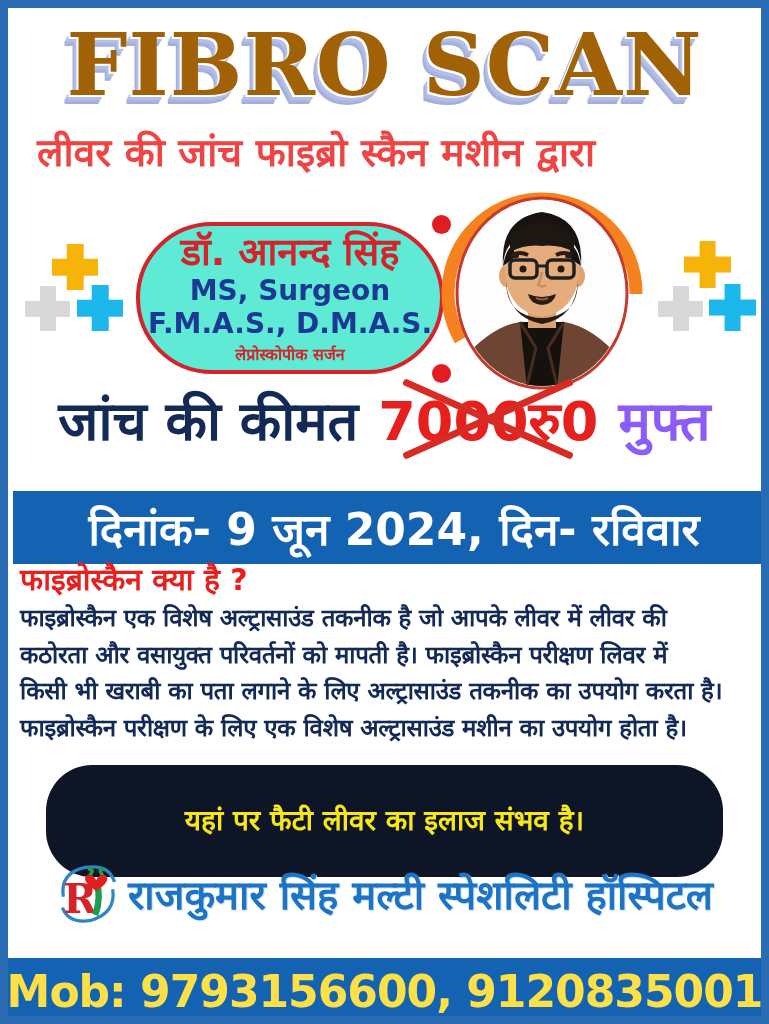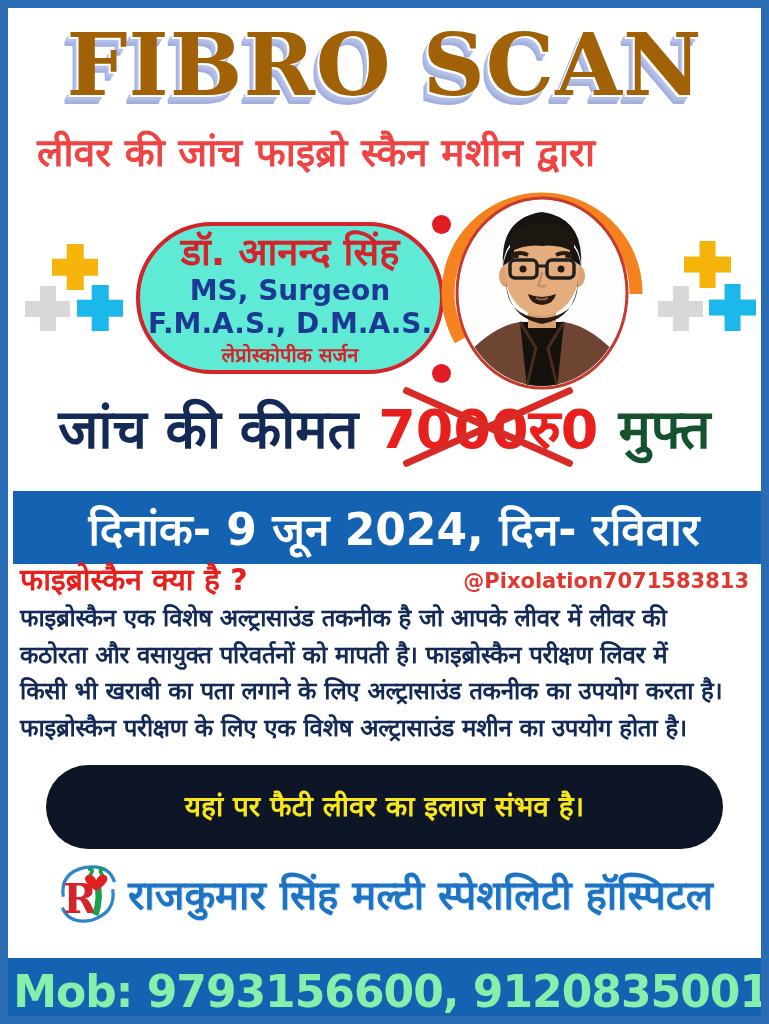--- a/index.html
+++ b/index.html
@@ -17,80 +17,80 @@
             font-weight:bold;font-size:39px;color:#ef4444;}
 
   
   .doctor-section{position:absolute;top:178px;left:0;width:753px;height:212px;}
   .capsule{position:absolute;left:128px;top:36px;width:308px;height:152px;
            border:4px solid #d4232a;border-radius:80px;text-align:center;box-sizing:border-box;
            padding-top:4px;background:#5eead4;}
   .doc-name{font-size:38px;font-weight:bold;color:#d4232a;line-height:44px;}
   .doc-deg1{font-size:28px;font-weight:bold;color:#1c3a94;line-height:33px;}
   .doc-deg2{font-size:28px;font-weight:bold;color:#1c3a94;line-height:33px;}
-  .doc-spec{font-size:20px;font-weight:bold;color:#d4232a;line-height:30px;}
+  .doc-spec{font-size:16px;font-weight:bold;color:#d4232a;line-height:30px;}
   .dot{position:absolute;width:19px;height:19px;border-radius:50%;background:#e11c24;}
   .dot.top{left:424px;top:29px;}
   .dot.bottom{left:424px;top:178px;}
 
   .photo-wrap{position:absolute;left:432px;top:2px;width:204px;height:210px;}
   .photo-wrap svg{display:block;}
 
   .plus{position:absolute;}
   .plus::before{content:"";position:absolute;left:0;top:50%;transform:translateY(-50%);
                 width:100%;height:36%;background-color:currentColor;}
   .plus::after{content:"";position:absolute;top:0;left:50%;transform:translateX(-50%);
                height:100%;width:36%;background-color:currentColor;}
   .plus.yellow{color:#f6b40a;}
   .plus.gray{color:#d8d8d8;}
   .plus.cyan{color:#1cb8ec;}
 
   
-  .price-row{position:absolute;top:376px;left:0;width:753px;height:86px;
+  .price-row{position:absolute;top:368px;left:0;width:753px;height:86px;
              display:flex;align-items:center;justify-content:center;gap:16px;
              font-weight:bold;font-size:54px;white-space:nowrap;}
   .price-label{color:#132a56;}
   .price-old-wrap{position:relative;color:#e8201d;padding:0 4px;}
   .x-line{position:absolute;left:50%;top:50%;width:185px;height:7px;background:#d92b26;
           border-radius:3px;}
   .x-line.x1{transform:translate(-50%,-50%) rotate(24deg);}
   .x-line.x2{transform:translate(-50%,-50%) rotate(-24deg);}
-  .price-free{color:#14532d;}
+  .price-free{color:#8b5cf6;}
 
   
   .date-band{position:absolute;top:475px;left:5px;width:762px;height:73px;background:#1462b2;
              display:flex;align-items:center;justify-content:center;
              color:#ffffff;font-weight:bold;font-size:44px;white-space:nowrap;margin-top:8px;}
 
   
   .info{position:absolute;top:552px;left:12px;width:729px;}
   .info-head-row{display:flex;justify-content:space-between;align-items:center;}
   .info-heading{font-size:30px;font-weight:bold;color:#e8201d;line-height:40px;}
   .watermark{font-size:21px;font-weight:bold;color:#e03830;margin-top:2px;}
   .body-line{font-size:24px;font-weight:bold;color:#132a56;line-height:36.5px;
              white-space:nowrap;letter-spacing:-0.3px;}
 
   
-  .pill{position:absolute;top:757px;left:38px;width:677px;height:84px;background:#0d1526;
+  .pill{position:absolute;top:757px;left:38px;width:677px;height:112px;background:#0d1526;
         border-radius:46px;display:flex;flex-direction:column;align-items:center;
         justify-content:center;gap:4px;}
   .pill-line{color:#f7e719;font-weight:bold;font-size:28px;white-space:nowrap;line-height:34px;}
 
   
   .hospital-row{position:absolute;top:852px;left:0;width:753px;display:flex;
                 align-items:center;justify-content:center;gap:8px;}
   .hospital-name{font-size:40px;font-weight:bold;color:#1e74c4;white-space:nowrap;
                  text-shadow:1px 1px 0 #cfe2f5;text-align:right;}
   .address{position:absolute;top:920px;left:0;width:753px;text-align:center;
            font-size:26px;font-weight:bold;color:#132a56;white-space:nowrap;}
 
   
   .bottom-bar{position:absolute;left:-8px;bottom:-8px;width:769px;height:66px;background:#1462b2;
-              display:flex;align-items:center;justify-content:flex-end;
-              color:#86efac;font-weight:bold;font-size:44px;letter-spacing:-1px;white-space:nowrap;margin-top:44px;}
+              display:flex;align-items:center;justify-content:center;
+              color:#fde047;font-weight:bold;font-size:44px;letter-spacing:-1px;white-space:nowrap;margin-top:44px;}
 </style>
 </head>
 <body>
 
 <div class="frame">
 
   <div class="title">FIBRO SCAN</div>
   <div class="subtitle">लीवर की जांच फाइब्रो स्कैन मशीन द्वारा</div>
 
   <div class="doctor-section">
@@ -161,21 +161,20 @@
     <span class="price-free">मुफ्त</span>
   </div>
 
   <div class="date-band">
     <span>दिनांक- 9 जून 2024, दिन- रविवार</span>
   </div>
 
   <div class="info">
     <div class="info-head-row">
       <span class="info-heading">फाइब्रोस्कैन क्या है ?</span>
-      <span class="watermark">@Pixolation7071583813</span>
     </div>
     <div class="body-line">फाइब्रोस्कैन एक विशेष अल्ट्रासाउंड तकनीक है जो आपके लीवर में लीवर की</div>
     <div class="body-line">कठोरता और वसायुक्त परिवर्तनों को मापती है। फाइब्रोस्कैन परीक्षण लिवर में</div>
     <div class="body-line">किसी भी खराबी का पता लगाने के लिए अल्ट्रासाउंड तकनीक का उपयोग करता है।</div>
     <div class="body-line">फाइब्रोस्कैन परीक्षण के लिए एक विशेष अल्ट्रासाउंड मशीन का उपयोग होता है।</div>
   </div>
 
   <div class="pill">
     <div class="pill-line">यहां पर फैटी लीवर का इलाज संभव है।</div>
   </div>

